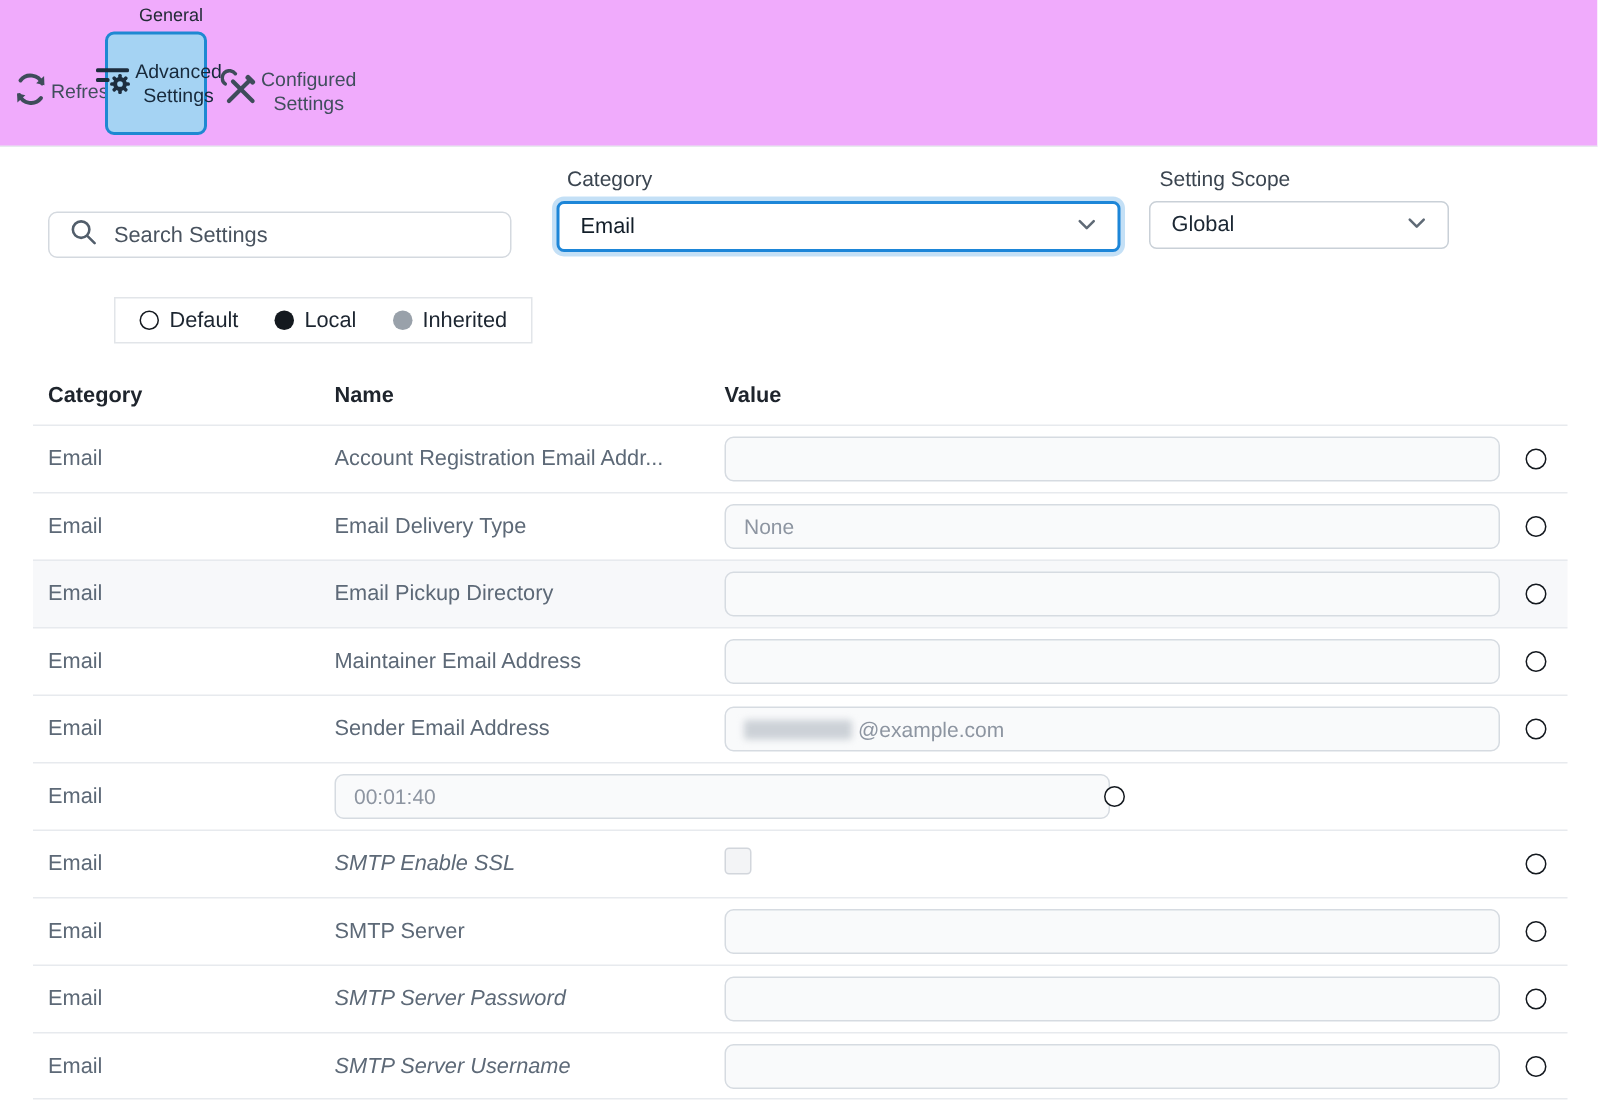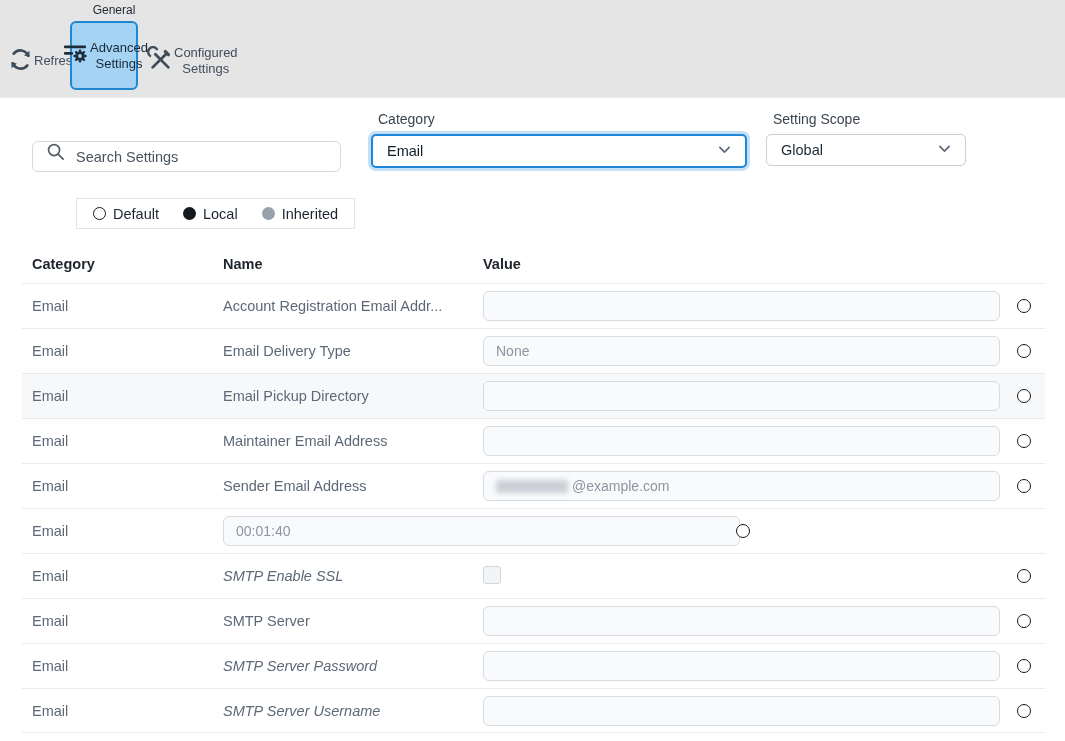--- a/index.html
+++ b/index.html
@@ -1,34 +1,34 @@
 <!DOCTYPE html>
 <html><head>
 <meta charset="utf-8">
 <style>
   html,body{margin:0;padding:0;}
   body{
     width:1065px;height:741px;background:#ffffff;position:relative;overflow:hidden;
     font-family:"Liberation Sans",sans-serif;color:#1f2530;
   }
   
-  .toolbar{position:absolute;top:0;left:0;right:0;height:97px;background:#e5e5e5;border-bottom:1px solid #e7eaee;}
+  .toolbar{position:absolute;top:0;left:0;right:0;height:97px;background:#f0abfc;border-bottom:1px solid #e7eaee;}
   .group-label{position:absolute;top:3px;left:68px;width:92px;text-align:center;font-size:12px;color:#222b36;}
   .toolbar-buttons{position:absolute;top:21px;left:7px;display:flex;align-items:stretch;gap:9px;}
   .tb{display:flex;flex-direction:row;align-items:center;background:none;border:none;padding:0;
       font-family:inherit;font-size:13px;color:#404e5c;line-height:1.2;cursor:pointer;text-align:center;}
   .tb .icon{display:block;height:27px;margin-bottom:3px;}
   .tb.refresh{width:54px;padding-top:10px;}
   .tb.advanced{width:68px;height:69px;background:#a5d3f3;border:2px solid #1e88d2;border-radius:6px;
       justify-content:center;color:#17293b;box-sizing:border-box;padding:2px 0;}
   .tb.configured{width:82px;padding-top:10px;}
   
   .filters{position:absolute;top:97px;left:0;right:0;height:108px;}
   .search{position:absolute;left:32px;top:44px;width:309px;height:31px;border:1px solid #d4d9df;border-radius:6px;
-      display:flex;gap:9px;padding:0 10px 0 13px;box-sizing:border-box;background:#fff;}
+      display:flex;align-items:center;gap:9px;padding:0 10px 0 13px;box-sizing:border-box;background:#fff;}
   .search input{border:none;outline:none;flex:1;font-family:inherit;font-size:14.5px;color:#49535f;background:transparent;}
   .search input::placeholder{color:#49535f;opacity:1;}
   .field{position:absolute;}
   .field label{display:block;font-size:14px;color:#3b4550;margin:0 0 7px 7px;}
   .select{box-sizing:border-box;display:flex;align-items:center;justify-content:space-between;
       padding:0 12px 0 14px;border-radius:5px;font-size:14.5px;background:#fff;cursor:pointer;}
   .field.category{left:371px;top:14px;}
   .category .select{width:376px;height:34px;border:2px solid #1d86d8;box-shadow:0 0 0 3px rgba(86,167,228,.35);
       color:#121e29;font-weight:500;}
   .field.scope{left:766px;top:14px;}

